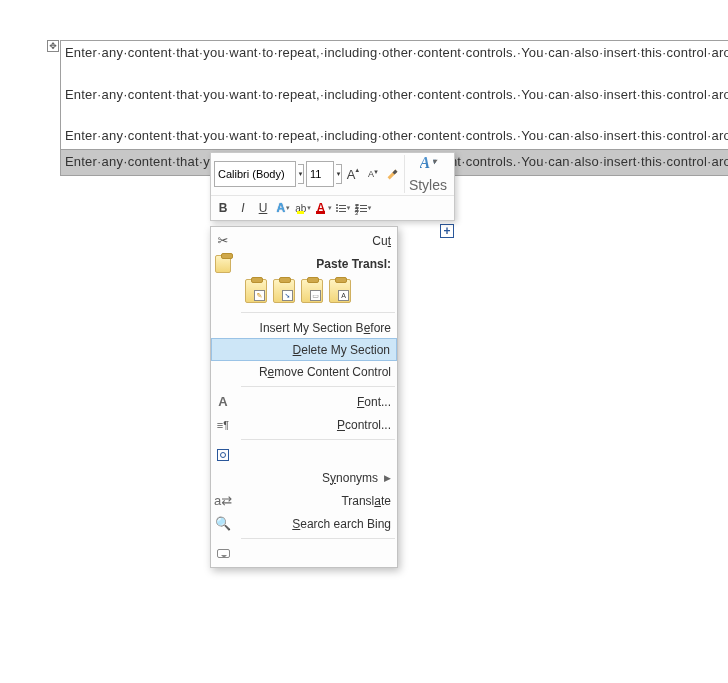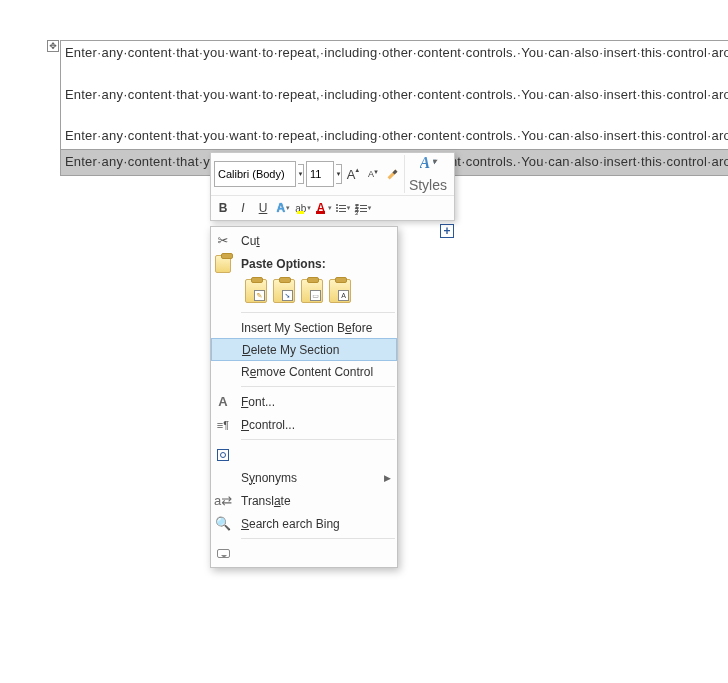--- a/index.html
+++ b/index.html
@@ -140,21 +140,21 @@
     display:flex;align-items:center;
     height:23px;
     padding:0 6px 0 0;
     font-size:12px;
     color:#333;
     gap:6px;
   }
   .cm-item.highlight{background:#cde6f7;border:1px solid #9ac3e6;margin:-1px 0;}
   .cm-icon{width:24px;display:flex;align-items:center;justify-content:center;font-size:13px;color:#6a6a6a;}
   .cm-sep{height:1px;background:#e1e1e1;margin:3px 2px 3px 30px;}
-  .cm-label{flex:1;}
+  .cm-label{flex:1;text-align:right;}
   .cm-arrow{font-size:9px;color:#666;}
   .cm-head{font-weight:bold;height:23px;display:flex;align-items:center;padding-left:0;}
   .paste-row{display:flex;gap:6px;padding:4px 6px 6px 34px;}
   .paste-ico{
     width:22px;height:24px;border:1px solid #d0b060;border-radius:2px;
     background:linear-gradient(#fff3c0,#f2d67a);
     position:relative;display:flex;align-items:flex-end;justify-content:flex-end;
   }
   .paste-ico::before{content:"";position:absolute;top:-3px;left:5px;width:10px;height:4px;border:1px solid #b89030;border-radius:2px;background:#cfa84a;}
   .paste-badge{width:11px;height:11px;background:#fff;border:1px solid #888;font-size:7px;display:flex;align-items:center;justify-content:center;margin:0 1px 1px 0;}
@@ -280,21 +280,21 @@
   <div class="cm-item">
     <div class="cm-icon">
         <span class="ico-scissors">✂</span>
       </div>
     <div class="cm-label"><span>Cu</span><u class="acc">t</u></div>
   </div>
   <div class="cm-item cm-head">
     <div class="cm-icon">
       <div class="paste-ico" style="width:16px;height:18px;"></div>
     </div>
-    <div class="cm-label">Paste Options:</div>
+    <div class="cm-label">Paste Transl:</div>
   </div>
   <div class="paste-row">
     <div class="paste-ico">
         <div class="paste-badge" style="color:#c80;">✎</div>
       </div>
     <div class="paste-ico">
         <div class="paste-badge" style="color:#2a579a;">➘</div>
       </div>
     <div class="paste-ico">
         <div class="paste-badge" style="color:#888;">▭</div>

